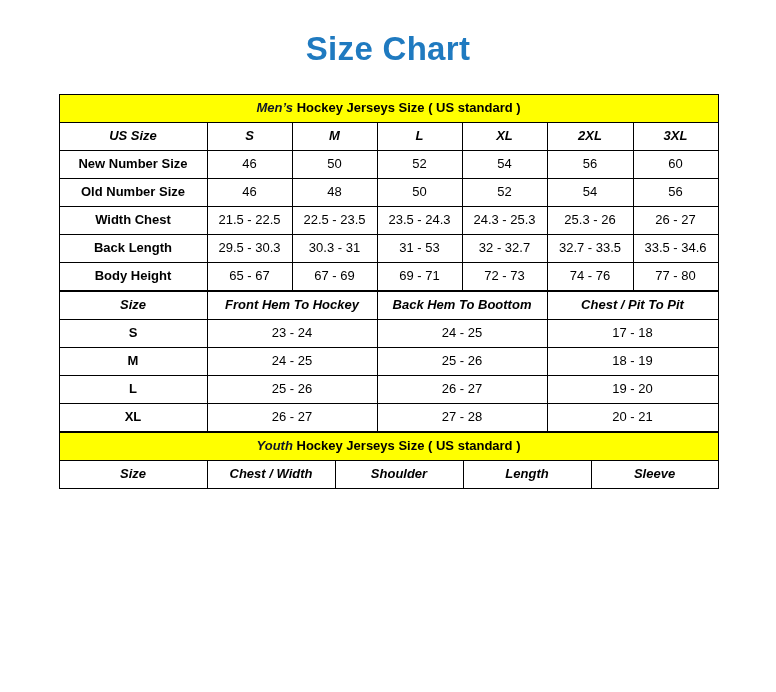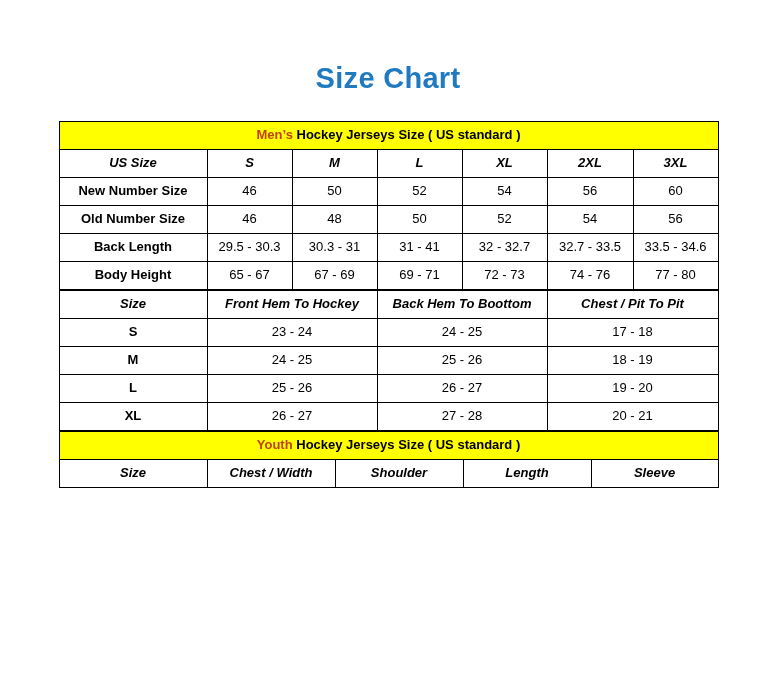--- a/index.html
+++ b/index.html
@@ -15,23 +15,23 @@
   }
   .page {
     width: 776px;
     height: 692px;
     position: relative;
     box-sizing: border-box;
   }
   .title {
     text-align: center;
     color: #1f7ac0;
-    font-size: 29px;
-    font-weight: bold;
-    padding-top: 62px;
+    font-size: 33px;
+    font-weight: bold;
+    padding-top: 30px;
     padding-bottom: 0;
     letter-spacing: 0.3px;
   }
   .chart-wrap {
     margin: 26px auto 0 auto;
     width: 659px;
   }
   table.size-table {
     border-collapse: collapse;
     width: 100%;
@@ -46,21 +46,22 @@
     padding: 1px 2px;
     line-height: 1.15;
   }
   .band {
     background: #ffff00;
     font-weight: bold;
     font-size: 14.5px;
     height: 29px;
   }
   .band .accent {
-    color: #c2410c;
+    color: #0f172a;
+    font-style: italic;
   }
   .hdr {
     font-weight: bold;
     font-style: italic;
   }
   .rowlabel {
     font-weight: bold;
   }
   .bold {
     font-weight: bold;
@@ -110,24 +111,33 @@
         <tr>
           <td class="rowlabel">Old Number Size</td>
           <td>46</td>
           <td>48</td>
           <td>50</td>
           <td>52</td>
           <td>54</td>
           <td>56</td>
         </tr>
         <tr>
+          <td class="rowlabel">Width Chest</td>
+          <td>21.5 - 22.5</td>
+          <td>22.5 - 23.5</td>
+          <td>23.5 - 24.3</td>
+          <td>24.3 - 25.3</td>
+          <td>25.3 - 26</td>
+          <td>26 - 27</td>
+        </tr>
+        <tr>
           <td class="rowlabel">Back Length</td>
           <td>29.5 - 30.3</td>
           <td>30.3 - 31</td>
-          <td>31 - 41</td>
+          <td>31 - 53</td>
           <td>32 - 32.7</td>
           <td>32.7 - 33.5</td>
           <td>33.5 - 34.6</td>
         </tr>
         <tr>
           <td class="rowlabel">Body Height</td>
           <td>65 - 67</td>
           <td>67 - 69</td>
           <td>69 - 71</td>
           <td>72 - 73</td>

